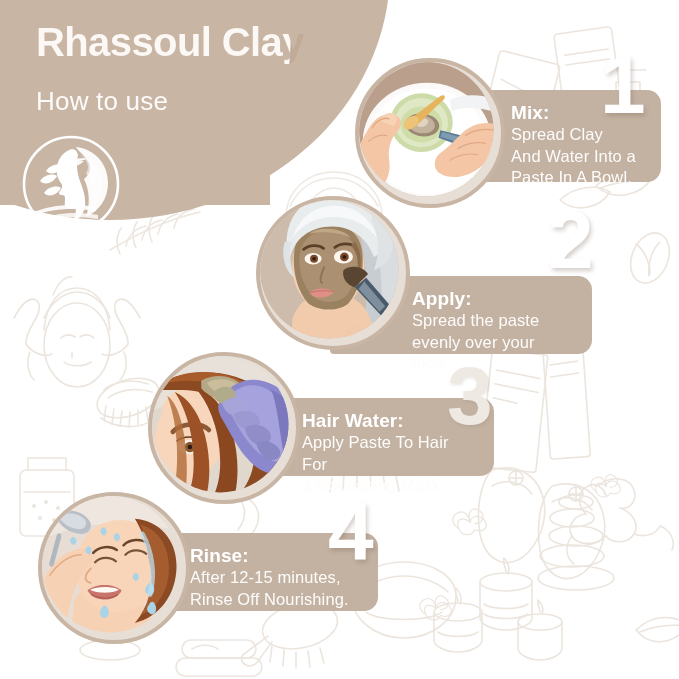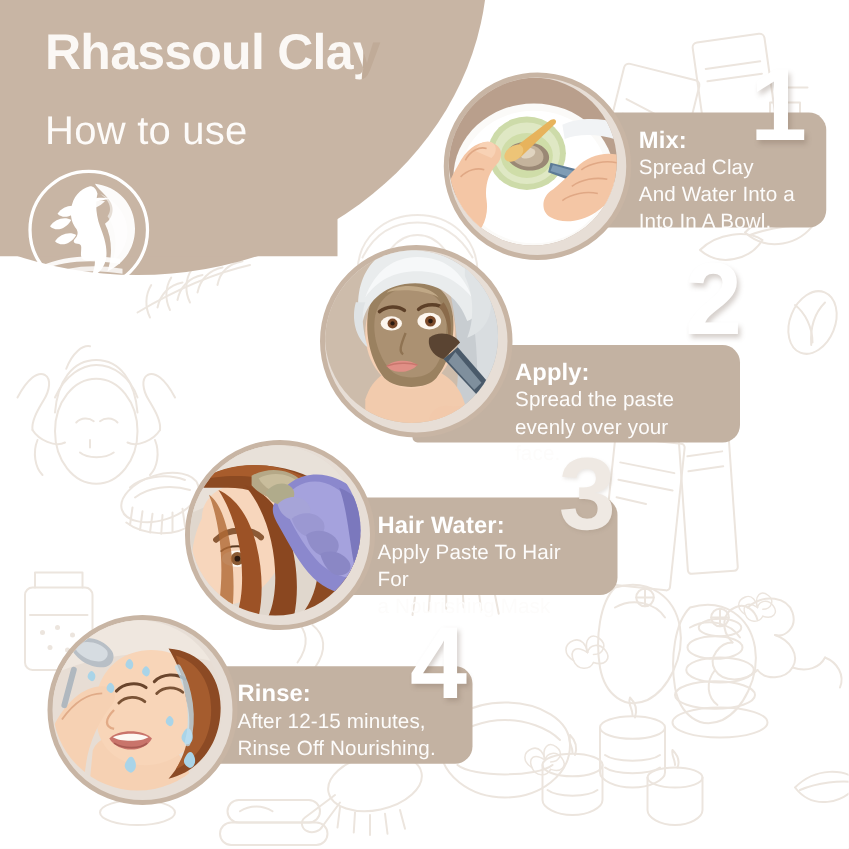--- a/index.html
+++ b/index.html
@@ -84,21 +84,21 @@
     left: 0;
     top: 0;
     font-size: 40px;
     font-weight: 700;
     letter-spacing: -0.6px;
     white-space: nowrap;
     color: #fbf8f5;
   }
   .subtitle {
     margin-top: 14px;
-    font-size: 32px;
+    font-size: 26px;
     font-weight: 400;
     color: #fdfbf9;
     letter-spacing: 0.2px;
   }
 
   
   .logo {
     position: absolute;
     left: 20px;
     top: 133px;
@@ -445,21 +445,21 @@
       </g>
     </svg>
   </div>
 
   <div class="step">
     <div class="step-banner" style="left:425px; top:90px; width:236px; height:92px;">
       <div class="banner-inner" style="padding-left:86px;">
         <div class="step-title">Mix:</div>
         <div class="step-desc">Spread Clay</div>
         <div class="step-desc">And Water Into a</div>
-        <div class="step-desc">Into In A Bowl.</div>
+        <div class="step-desc">Paste In A Bowl.</div>
       </div>
     </div>
     <div class="step-number" style="left:600px; top:44px;">1</div>
 
     <div class="step-photo" style="left:355px; top:58px; width:150px; height:150px;">
       <svg viewBox="0 0 150 150" width="142" height="142" xmlns="http://www.w3.org/2000/svg">
         <defs>
           <clipPath id="c1">
               <circle cx="71" cy="71" r="71"></circle>
             </clipPath>

